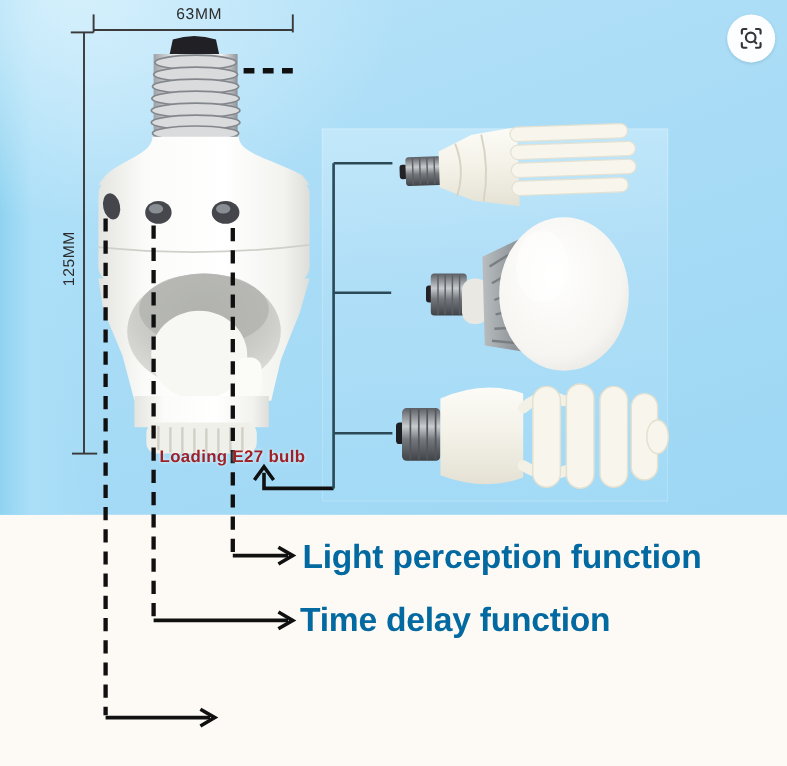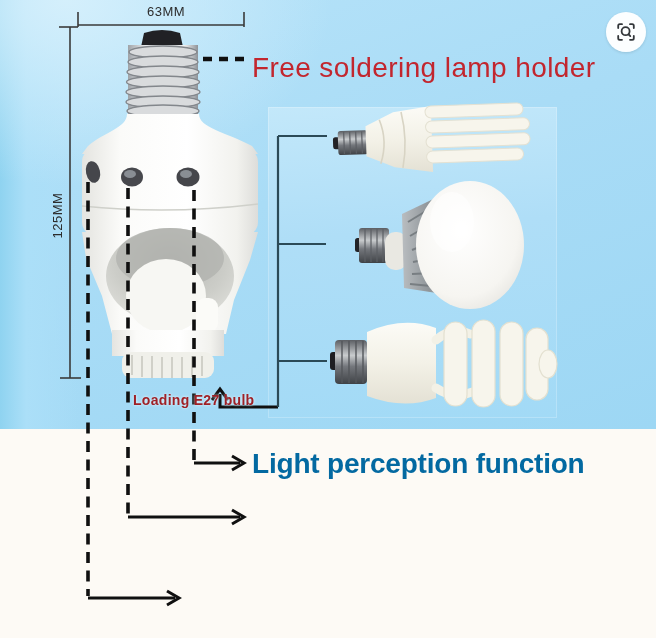--- a/index.html
+++ b/index.html
@@ -19,21 +19,21 @@
     position:absolute;left:268px;top:107px;width:289px;height:311px;
     background:linear-gradient(175deg,#c3e8fa 0%, #afdef7 40%, #a2daf6 100%);
     box-shadow:inset 0 0 0 1px rgba(255,255,255,.22);
   }
   .overlay{position:absolute;left:0;top:0;}
   .label{position:absolute;white-space:nowrap;}
   .dim-label{font-size:13px;color:#2c2c2c;letter-spacing:.5px;}
   #dim-width{left:144px;top:4px;width:44px;text-align:center;}
   #dim-height{left:27px;top:208px;width:60px;text-align:center;transform:rotate(-90deg);}
   #free-soldering{left:252px;top:52px;font-size:28px;font-weight:500;color:#c2262e;letter-spacing:.4px;}
-  #loading-bulb{left:133px;top:372px;font-size:14px;font-weight:700;color:#9e2127;letter-spacing:.3px;text-shadow:0 0 3px rgba(255,255,255,.85);margin-top:20px;}
+  #loading-bulb{left:133px;top:372px;font-size:14px;font-weight:700;color:#9e2127;letter-spacing:.3px;text-shadow:0 0 3px rgba(255,255,255,.85);}
   .big-callout{font-size:28px;font-weight:700;color:#0369a1;letter-spacing:-.2px;}
   #light-perception{left:252px;top:448px;}
   #time-delay{left:250px;top:501px;}
   #detection-knob{left:190px;top:583px;}
   .lens-btn{
     position:absolute;left:606px;top:12px;width:40px;height:40px;border-radius:50%;
     background:rgba(255,255,255,.96);display:flex;align-items:center;justify-content:center;
     box-shadow:0 1px 3px rgba(0,0,0,.12);cursor:pointer;
   }
 </style>
@@ -234,26 +234,26 @@
       <line x1="278" y1="136" x2="327" y2="136"></line>
       <line x1="278" y1="244" x2="326" y2="244"></line>
       <line x1="278" y1="361" x2="327" y2="361"></line>
     </g>
   </svg>
 
   <div class="label dim-label" id="dim-width">63MM</div>
 
   <div class="label dim-label" id="dim-height">125MM</div>
 
-  <div class="label" id="free-soldering">Free soldering lamp holder</div>
 
   <div class="label" id="loading-bulb">Loading E27 bulb</div>
 
   <div class="label big-callout" id="light-perception">Light perception function</div>
 
+  <div class="label big-callout" id="time-delay">Time delay function</div>
 
 
   <div class="lens-btn">
     <svg width="22" height="22" viewBox="0 0 22 22">
       <g fill="none" stroke="#33373b" stroke-width="1.8" stroke-linecap="round">
         <path d="M3.2,7 V4.8 Q3.2,3.2 4.8,3.2 H7"></path>
         <path d="M15,3.2 h2.2 Q18.8,3.2 18.8,4.8 V7"></path>
         <path d="M18.8,15 v2.2 Q18.8,18.8 17.2,18.8 H15"></path>
         <path d="M7,18.8 H4.8 Q3.2,18.8 3.2,17.2 V15"></path>
         <circle cx="10.6" cy="10.2" r="4"></circle>

